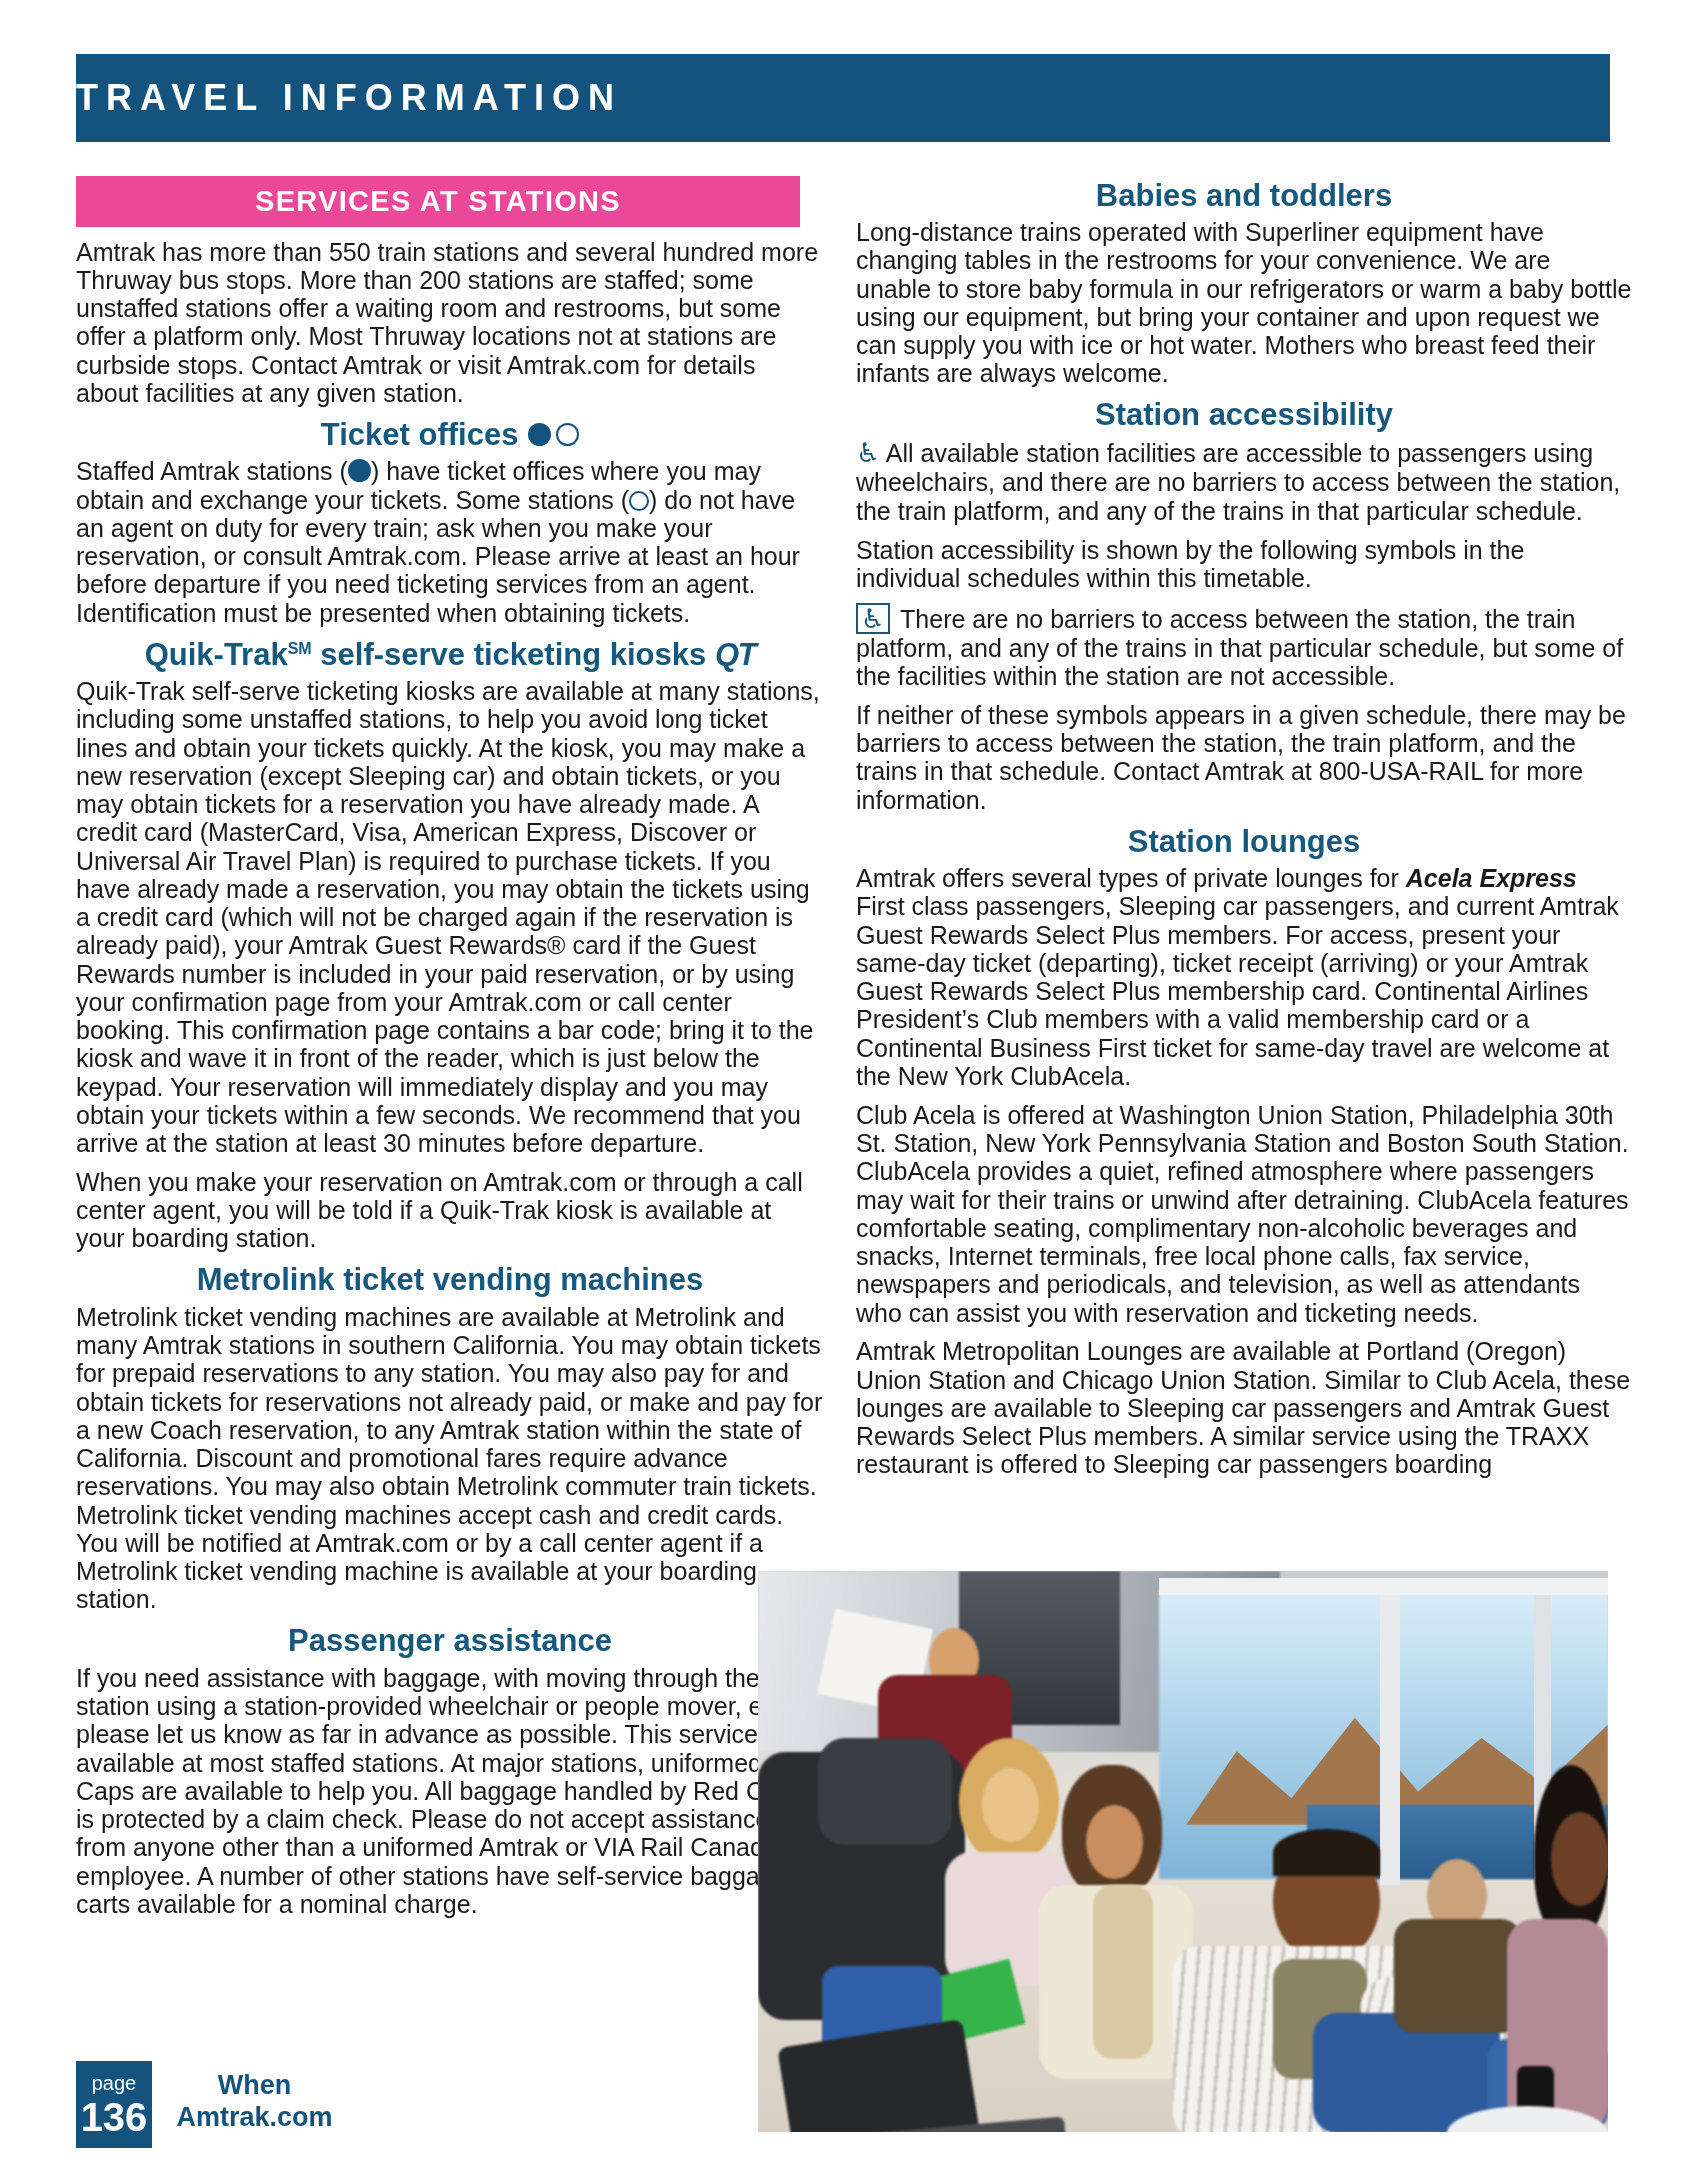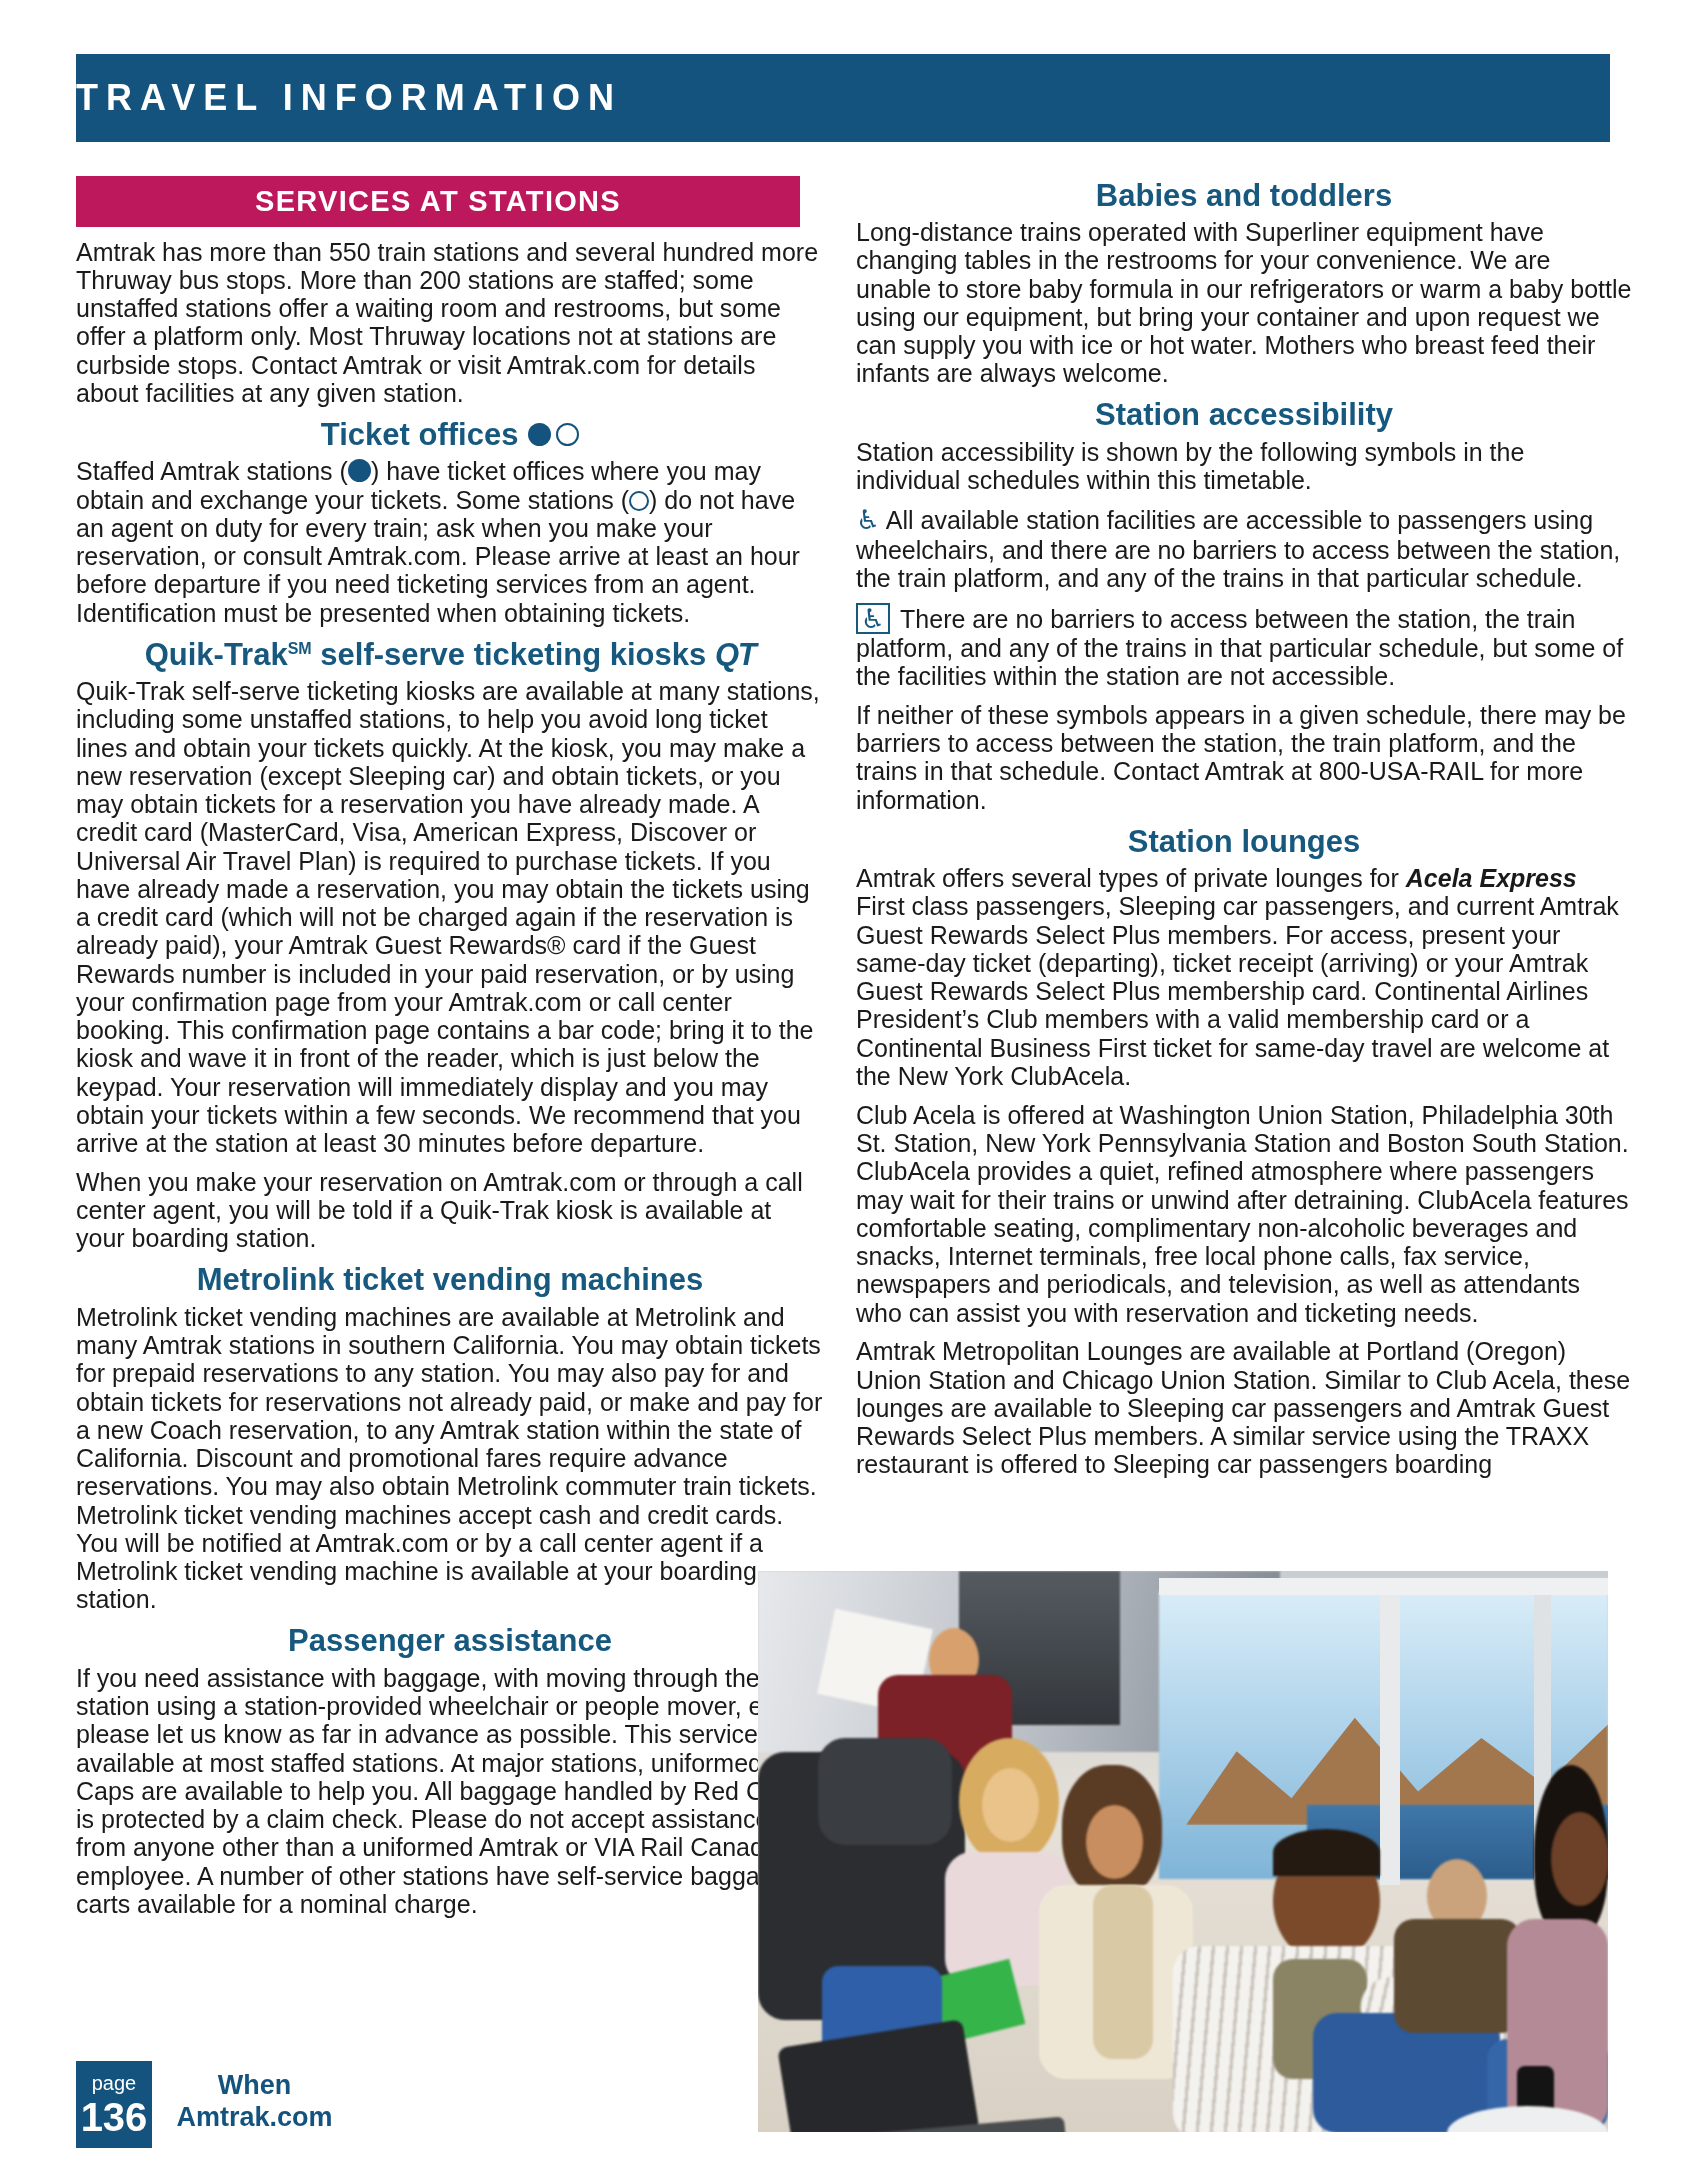--- a/index.html
+++ b/index.html
@@ -6,21 +6,21 @@
   .page{position:relative;width:1681px;height:2183px;background:#ffffff;overflow:hidden;
         font-family:"Liberation Sans",sans-serif;color:#1a1a1a;}
   
   .banner{position:absolute;left:76px;top:54px;width:1534px;height:88px;background:#14537D;
           display:flex;align-items:center;justify-content:flex-start;}
   .banner span{color:#ffffff;font-size:36px;font-weight:bold;letter-spacing:8px;}
   
   .col{position:absolute;top:176px;}
   .col.left{left:76px;width:748px;}
   .col.right{left:856px;width:776px;}
-  .section-bar{width:724px;height:51px;background:#be185d;display:flex;align-items:center;justify-content:center;margin:0 0 10.7px 0;}
+  .section-bar{width:724px;height:51px;background:#ec4899;display:flex;align-items:center;justify-content:center;margin:0 0 10.7px 0;}
   .section-bar span{color:#ffffff;font-size:29px;font-weight:bold;letter-spacing:1.3px;}
   p.body{font-size:25px;line-height:1.13;margin:0 0 10.7px 0;}
   h3{color:#16587E;font-size:31px;line-height:1.1;margin:9.4px 0 5.4px 0;text-align:center;}
   .col.right h3.first{margin-top:2.7px;}
   sup.sm{font-size:16px;vertical-align:super;}
   .qt-logo{font-style:italic;font-weight:800;letter-spacing:-1.3px;}
   .italic{font-style:italic;font-weight:bold;}
   
   .dot{display:inline-block;border-radius:50%;vertical-align:-1.3px;}
   .dot.filled{width:23px;height:23px;background:#14537D;}
@@ -76,22 +76,22 @@
 
     <h3>Passenger assistance</h3>
     <p class="body">If you need assistance with baggage, with moving through the station using a station-provided wheelchair or people mover, etc., please let us know as far in advance as possible. This service is available at most staffed stations. At major stations, uniformed Red Caps are available to help you. All baggage handled by Red Caps is protected by a claim check. Please do not accept assistance from anyone other than a uniformed Amtrak or VIA Rail Canada employee. A number of other stations have self-service baggage carts available for a nominal charge.</p>
   </div>
 
   <div class="col right">
     <h3 class="first">Babies and toddlers</h3>
     <p class="body">Long-distance trains operated with Superliner equipment have changing tables in the restrooms for your convenience. We are unable to store baby formula in our refrigerators or warm a baby bottle using our equipment, but bring your container and upon request we can supply you with ice or hot water. Mothers who breast feed their infants are always welcome.</p>
 
     <h3>Station accessibility</h3>
+    <p class="body"><span class="ws">♿</span><span> All available station facilities are accessible to passengers using wheelchairs, and there are no barriers to access between the station, the train platform, and any of the trains in that particular schedule.</span></p>
     <p class="body">Station accessibility is shown by the following symbols in the individual schedules within this timetable.</p>
-    <p class="body"><span class="ws">♿</span><span> All available station facilities are accessible to passengers using wheelchairs, and there are no barriers to access between the station, the train platform, and any of the trains in that particular schedule.</span></p>
     <p class="body"><span class="ws boxed">♿</span><span> There are no barriers to access between the station, the train platform, and any of the trains in that particular schedule, but some of the facilities within the station are not accessible.</span></p>
     <p class="body">If neither of these symbols appears in a given schedule, there may be barriers to access between the station, the train platform, and the trains in that schedule. Contact Amtrak at 800-USA-RAIL for more information.</p>
 
     <h3>Station lounges</h3>
     <p class="body"><span>Amtrak offers several types of private lounges for </span><span class="italic">Acela Express</span><span> First class passengers, Sleeping car passengers, and current Amtrak Guest Rewards Select Plus members. For access, present your same-day ticket (departing), ticket receipt (arriving) or your Amtrak Guest Rewards Select Plus membership card. Continental Airlines President’s Club members with a valid membership card or a Continental Business First ticket for same-day travel are welcome at the New York ClubAcela.</span></p>
     <p class="body">Club Acela is offered at Washington Union Station, Philadelphia 30th St. Station, New York Pennsylvania Station and Boston South Station. ClubAcela provides a quiet, refined atmosphere where passengers may wait for their trains or unwind after detraining. ClubAcela features comfortable seating, complimentary non-alcoholic beverages and snacks, Internet terminals, free local phone calls, fax service, newspapers and periodicals, and television, as well as attendants who can assist you with reservation and ticketing needs.</p>
     <p class="body">Amtrak Metropolitan Lounges are available at Portland (Oregon) Union Station and Chicago Union Station. Similar to Club Acela, these lounges are available to Sleeping car passengers and Amtrak Guest Rewards Select Plus members. A similar service using the TRAXX restaurant is offered to Sleeping car passengers boarding</p>
   </div>
 
   <div class="photo" aria-label="Passengers relaxing aboard a train lounge car: travelers using a laptop and phones, blue seats, large windows with mountains and water outside">

